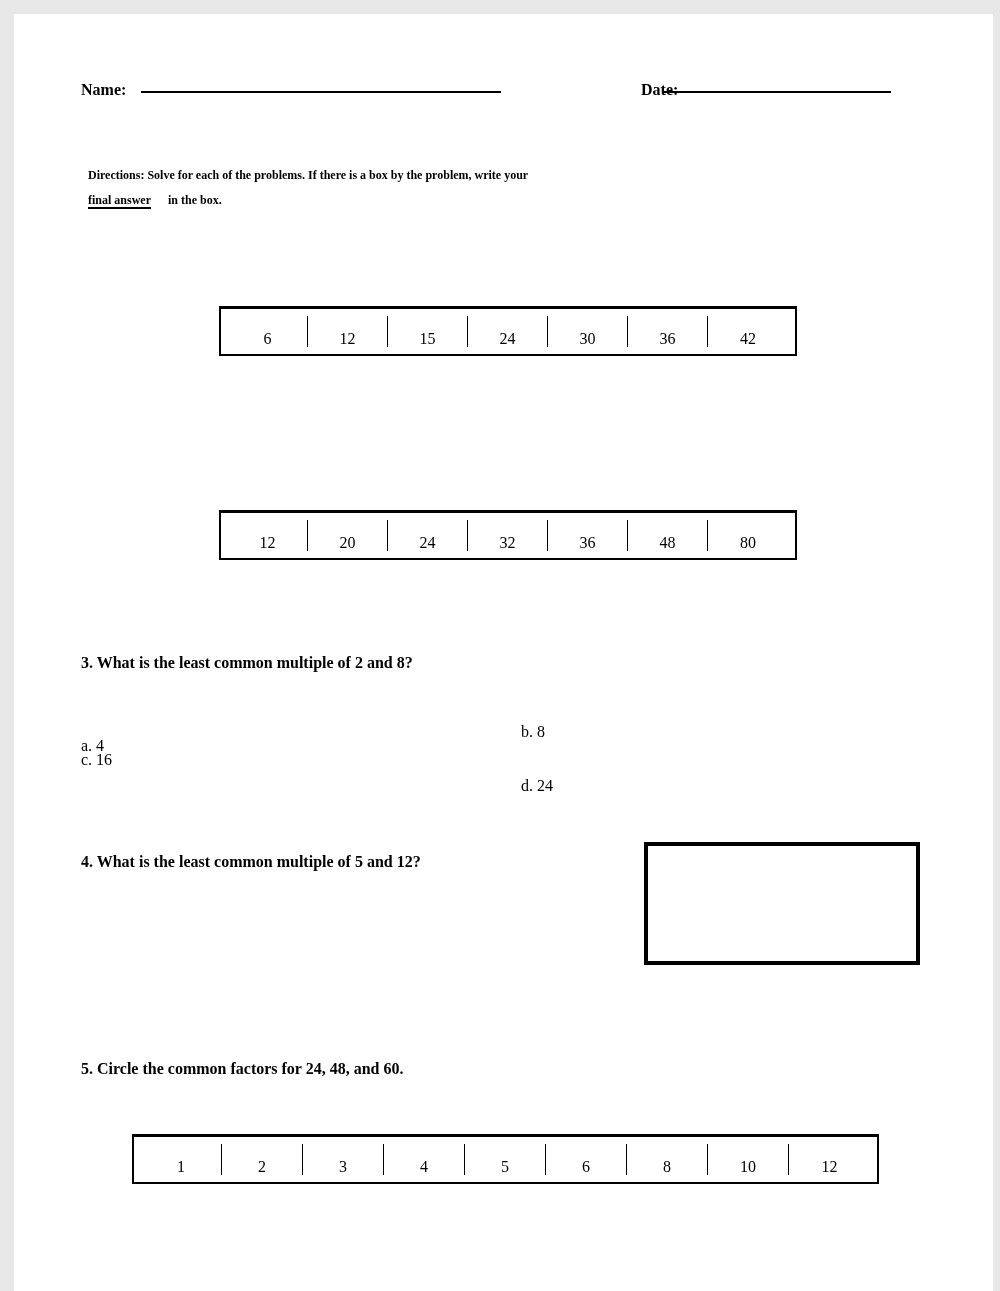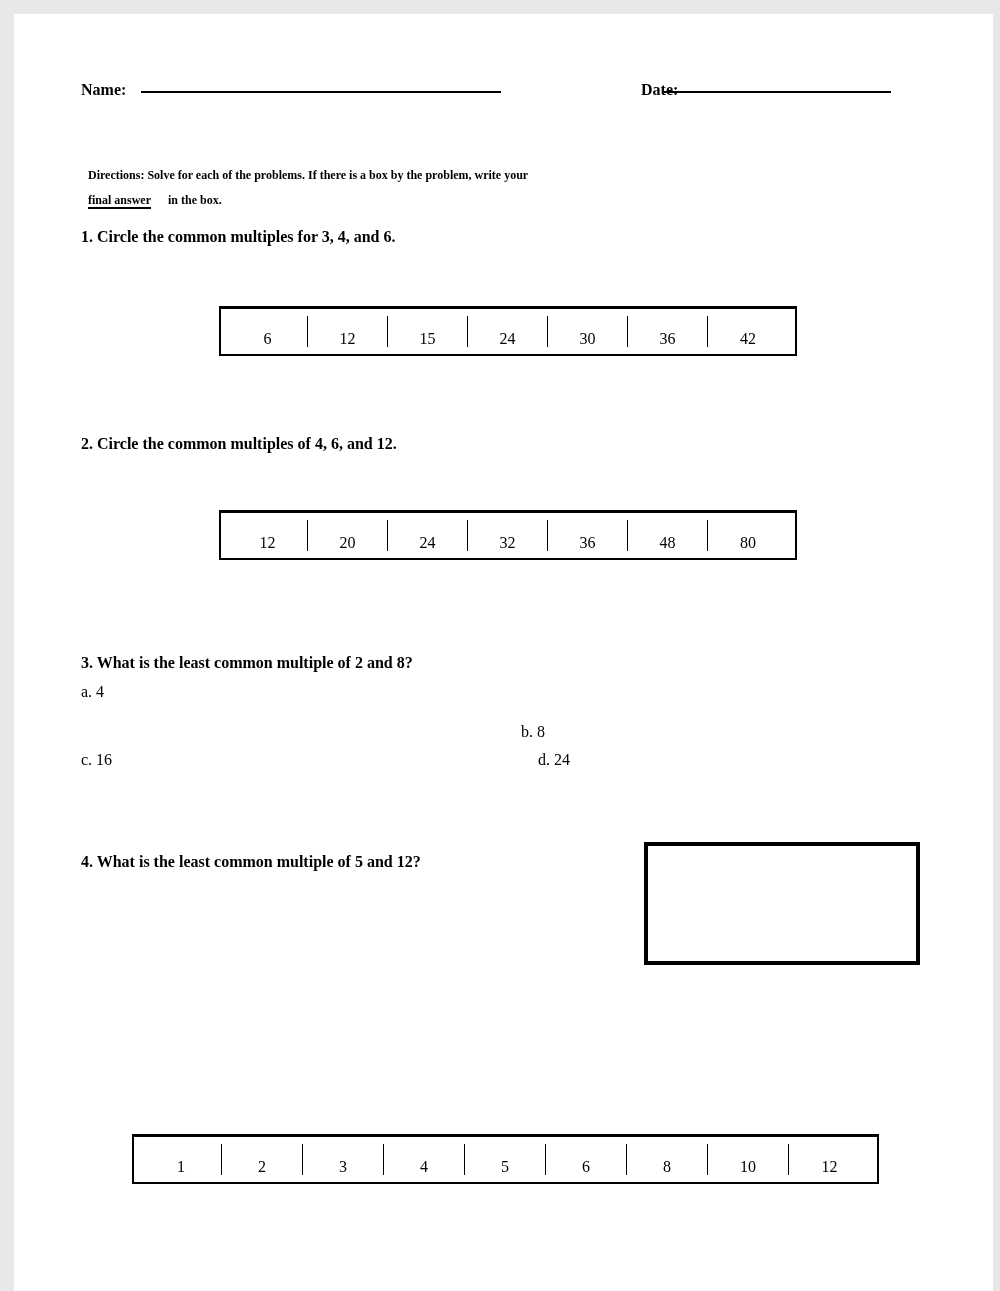--- a/index.html
+++ b/index.html
@@ -107,51 +107,50 @@
 
   <span class="abs bold" style="top:60px; left:588px;margin-left:32px;">Date:</span>
   <span class="blank" style="top:60px; left:649px; width:228px;"></span>
 
 
   <div class="directions">
     <span>Directions: Solve for each of the problems. If there is a box by the problem, write your</span><br>
     <span class="u">final answer</span><span> in the box.</span>
   </div>
 
-  <div class="prompt" style="top:207px;">1. Circle the common multiples for 3, 4, and 6.</div>
   <div class="num-table" style="top:292px; left:205px;">
     <div class="num-cell w80">6</div>
     <div class="num-cell w80">12</div>
     <div class="num-cell w80">15</div>
     <div class="num-cell w80">24</div>
     <div class="num-cell w80">30</div>
     <div class="num-cell w80">36</div>
     <div class="num-cell w80">42</div>
   </div>
 
-  <div class="prompt" style="top:414px;">2. Circle the common multiples of 4, 6, and 12.</div>
   <div class="num-table" style="top:496px; left:205px;">
     <div class="num-cell w80">12</div>
     <div class="num-cell w80">20</div>
     <div class="num-cell w80">24</div>
     <div class="num-cell w80">32</div>
     <div class="num-cell w80">36</div>
     <div class="num-cell w80">48</div>
     <div class="num-cell w80">80</div>
   </div>
 
   <div class="prompt" style="top:617px;margin-top:16px;">3. What is the least common multiple of 2 and 8?</div>
-  <span class="choice" style="top:662px; left:60px;">a. 4</span>
+  <span class="choice" style="top:716px; left:60px;">a. 4</span>
   <span class="choice" style="top:702px; left:500px;">b. 8</span>
   <span class="choice" style="top:730px; left:60px;">c. 16</span>
-  <span class="choice" style="top:730px; left:500px;margin-left:17px;">d. 24</span>
+  <span class="choice" style="top:756px; left:500px;">d. 24</span>
 
   <div class="prompt" style="top:832px; width:540px;">4. What is the least common multiple of 5 and 12?</div>
   <div class="answer-box"></div>
 
+  <div class="prompt" style="top:1039px;">5. Circle the common factors for 24, 48, and 60.</div>
   <div class="num-table" style="top:1120px; left:118px;">
     <div class="num-cell w81">1</div>
     <div class="num-cell w81">2</div>
     <div class="num-cell w81">3</div>
     <div class="num-cell w81">4</div>
     <div class="num-cell w81">5</div>
     <div class="num-cell w81">6</div>
     <div class="num-cell w81">8</div>
     <div class="num-cell w81">10</div>
     <div class="num-cell w81">12</div>

